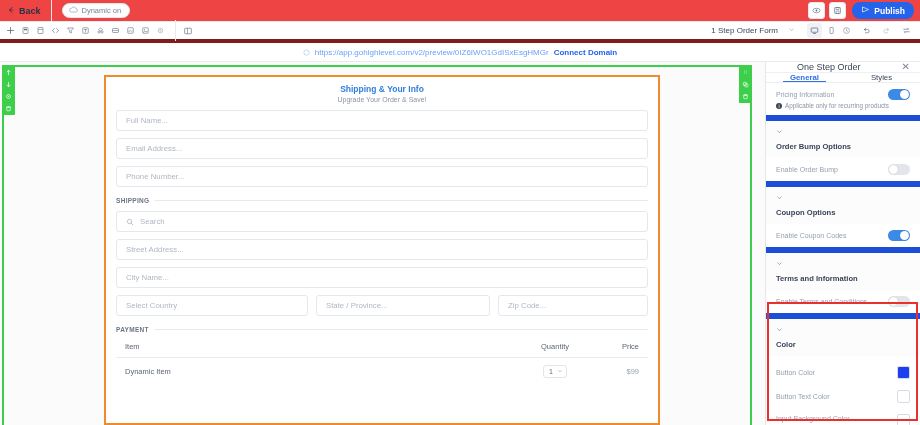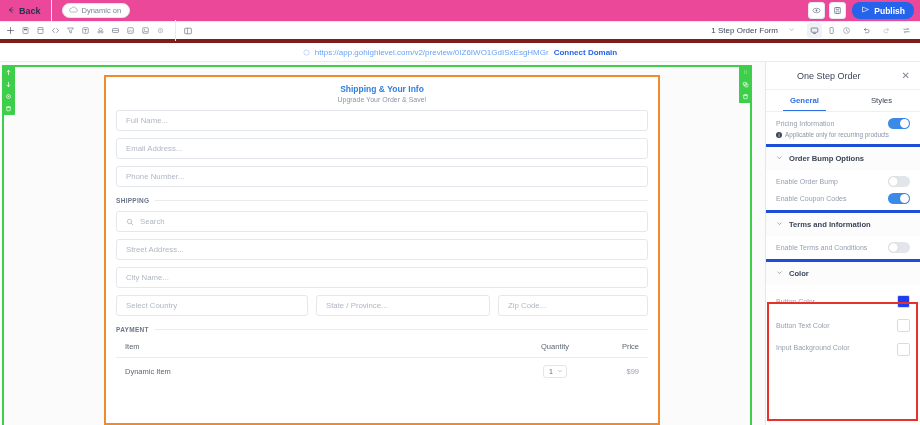--- a/index.html
+++ b/index.html
@@ -8,21 +8,21 @@
     font-family: "Liberation Sans", sans-serif;
     background: #ffffff;
     overflow: hidden;
   }
   .app { position: relative; width: 920px; height: 425px; display: flex; flex-direction: column; }
 
   
   .topbar {
     height: 22px; min-height: 22px;
     display: flex; align-items: center;
-    background: #ec4899;
+    background: #ef4444;
     border-bottom: 1px solid #e8eaed;
     padding: 0 4px 0 0;
   }
   .back-btn {
     display: flex; align-items: center; gap: 4px;
     padding: 0 10px 0 7px; height: 22px;
     font-size: 9px; color: #26334d; font-weight: 600;
     border-right: 1px solid #e8eaed;
   }
   .back-arrow { font-size: 9px; line-height: 1; color: #26334d; }
@@ -223,22 +223,23 @@
   .toggle .knob {
     position: absolute; top: 1px; left: 1px;
     width: 9px; height: 9px; border-radius: 50%;
     background: #fff; box-shadow: 0 0 1px rgba(0,0,0,.3);
   }
   .toggle.on .knob { left: 12px; }
   .group-head {
     display: flex; align-items: flex-start; gap: 6px;
     padding: 7px 10px;
     font-size: 7.6px; font-weight: 700; color: #3b4557;
-    border-top: 3px solid #1d4ed8;
+    border-top: 6px solid #1d4ed8;
     background: #fcfcfd;
+    flex-direction: column;
   }
   .chev { font-size: 7px; color: #7d8797; }
   .swatch {
     width: 13px; height: 13px; border-radius: 2px;
     border: 1px solid #d8dce2; flex: 0 0 auto;
   }
   .color-section-hl {
     position: absolute;
     left: 1px; right: 2px; top: 240px; bottom: 4px;
     border: 2px solid #e8312a;
@@ -575,20 +576,28 @@
         </span>
         <span>Order Bump Options</span>
       </div>
       <div class="p-row">
         <span class="p-label">Enable Order Bump</span>
         <span class="toggle">
             <span class="knob"></span>
           </span>
       </div>
 
+      <div class="group-head" style="margin-top:6px;">
+        <span class="chev">
+          <svg width="7" height="7" viewBox="0 0 16 16">
+              <path d="M4 6.5 8 10.5 12 6.5" stroke="#7d8797" stroke-width="1.6" fill="none" stroke-linecap="round" stroke-linejoin="round"></path>
+            </svg>
+        </span>
+        <span>Coupon Options</span>
+      </div>
       <div class="p-row">
         <span class="p-label">Enable Coupon Codes</span>
         <span class="toggle on">
             <span class="knob"></span>
           </span>
       </div>
 
       <div class="group-head" style="margin-top:6px;">
         <span class="chev">
           <svg width="7" height="7" viewBox="0 0 16 16">

